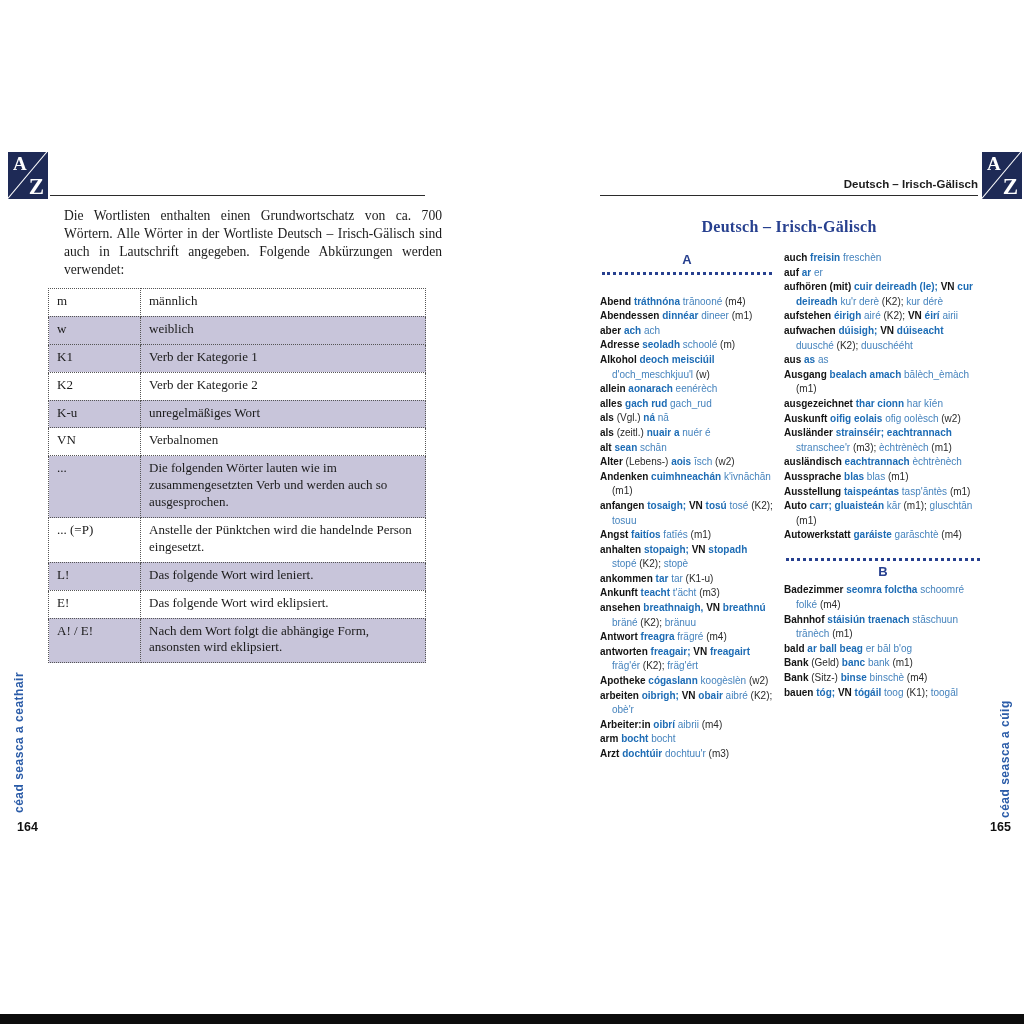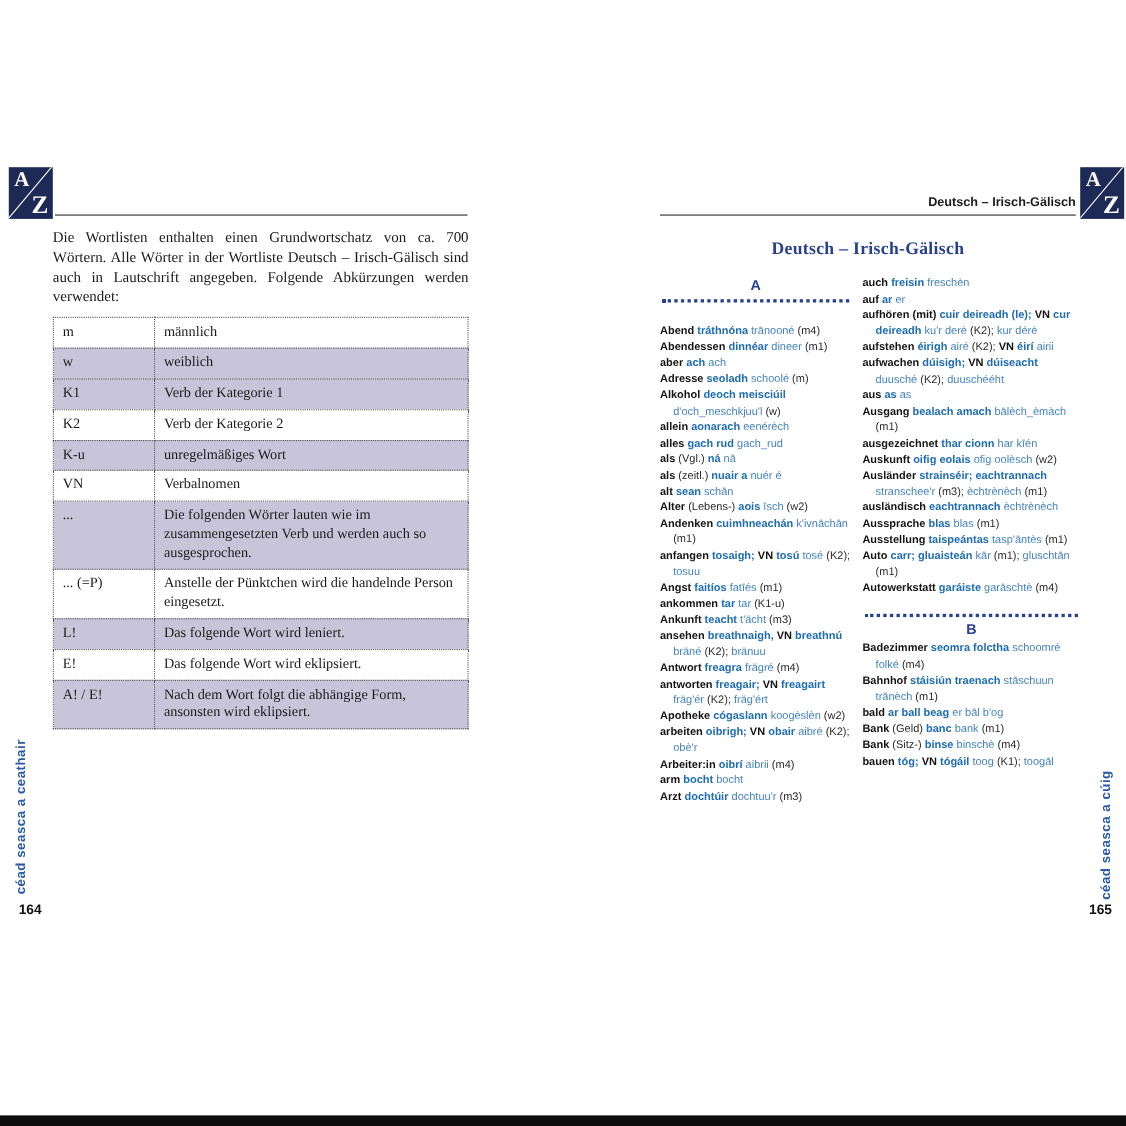--- a/index.html
+++ b/index.html
@@ -8,21 +8,21 @@
 .logo{position:absolute;width:40px;height:47px;background:#1e2a56;overflow:hidden}
 .logo-left{left:8px;top:152px}
 .logo-right{left:982px;top:152px}
 .logo .diag{position:absolute;left:-11px;top:22px;width:62px;height:1.4px;background:#fff;transform:rotate(-50deg)}
 .logo .letter-a{position:absolute;left:5px;top:2px;color:#fff;font:700 19px "Liberation Serif",serif;line-height:1.1}
 .logo .letter-z{position:absolute;right:4px;bottom:1px;color:#fff;font:700 23px "Liberation Serif",serif;line-height:1}
 .rule{position:absolute;height:0;border-top:1.6px solid #2b2b2b}
 .rule-left{left:50px;top:195px;width:375px}
 .rule-right{left:600px;top:195px;width:378px}
 .header-right{position:absolute;left:600px;top:178px;width:378px;text-align:right;font:700 11.5px "Liberation Sans",sans-serif;color:#1c1c1c}
-.intro{position:absolute;left:48px;top:207px;width:378px;font-size:13.6px;line-height:1.33;text-align:justify}
+.intro{position:absolute;left:64px;top:207px;width:378px;font-size:13.6px;line-height:1.33;text-align:justify}
 .abbr-table{position:absolute;left:48px;top:288px;width:378px;border-collapse:collapse;font-size:13px}
 .abbr-table td{border:1px dotted #555;padding:4px 8px 6px;vertical-align:top;line-height:1.3;background:#fff}
 .abbr-table td.abbr-cell{width:92px}
 .abbr-table tr.shaded td{background:#c8c5da}
 .page-title{position:absolute;left:600px;top:218px;width:378px;text-align:center;font:700 16px "Liberation Serif",serif;color:#27408f;letter-spacing:.3px}
 .dict-columns{position:absolute;left:600px;top:251px;width:384px;display:flex;gap:10px;font-family:"Liberation Sans",sans-serif;font-size:10px;line-height:14.6px;color:#111}
 .col1{width:174px;flex:none}
 .col2{width:198px;flex:none}
 .entry{padding-left:12px;text-indent:-12px}
 .seg-de{font-weight:700;color:#141414}
@@ -121,20 +121,21 @@
       <div class="entry"><span class="seg-de">Alkohol</span><span class="seg-ir"> deoch meisciúil</span><span class="seg-pron"> d'och_meschkjuu'l</span><span class="seg-gram"> (w)</span></div>
       <div class="entry"><span class="seg-de">allein</span><span class="seg-ir"> aonarach</span><span class="seg-pron"> eenérèch</span></div>
       <div class="entry"><span class="seg-de">alles</span><span class="seg-ir"> gach rud</span><span class="seg-pron"> gach_rud</span></div>
       <div class="entry"><span class="seg-de">als</span><span class="seg-gram"> (Vgl.)</span><span class="seg-ir"> ná</span><span class="seg-pron"> nā</span></div>
       <div class="entry"><span class="seg-de">als</span><span class="seg-gram"> (zeitl.)</span><span class="seg-ir"> nuair a</span><span class="seg-pron"> nuér é</span></div>
       <div class="entry"><span class="seg-de">alt</span><span class="seg-ir"> sean</span><span class="seg-pron"> schān</span></div>
       <div class="entry"><span class="seg-de">Alter</span><span class="seg-gram"> (Lebens-)</span><span class="seg-ir"> aois</span><span class="seg-pron"> īsch</span><span class="seg-gram"> (w2)</span></div>
       <div class="entry"><span class="seg-de">Andenken</span><span class="seg-ir"> cuimhneachán</span><span class="seg-pron"> k'ivnāchān</span><span class="seg-gram"> (m1)</span></div>
       <div class="entry"><span class="seg-de">anfangen</span><span class="seg-ir"> tosaigh;</span><span class="seg-de"> VN</span><span class="seg-ir"> tosú</span><span class="seg-pron"> tosé</span><span class="seg-gram"> (K2);</span><span class="seg-pron"> tosuu</span></div>
       <div class="entry"><span class="seg-de">Angst</span><span class="seg-ir"> faitíos</span><span class="seg-pron"> fatīés</span><span class="seg-gram"> (m1)</span></div>
+      <div class="entry"><span class="seg-de">anhalten</span><span class="seg-ir"> stopaigh;</span><span class="seg-de"> VN</span><span class="seg-ir"> stopadh</span><span class="seg-pron"> stopé</span><span class="seg-gram"> (K2);</span><span class="seg-pron"> stopè</span></div>
       <div class="entry"><span class="seg-de">ankommen</span><span class="seg-ir"> tar</span><span class="seg-pron"> tar</span><span class="seg-gram"> (K1-u)</span></div>
       <div class="entry"><span class="seg-de">Ankunft</span><span class="seg-ir"> teacht</span><span class="seg-pron"> t'ächt</span><span class="seg-gram"> (m3)</span></div>
       <div class="entry"><span class="seg-de">ansehen</span><span class="seg-ir"> breathnaigh,</span><span class="seg-de"> VN</span><span class="seg-ir"> breathnú</span><span class="seg-pron"> bräné</span><span class="seg-gram"> (K2);</span><span class="seg-pron"> bränuu</span></div>
       <div class="entry"><span class="seg-de">Antwort</span><span class="seg-ir"> freagra</span><span class="seg-pron"> frägré</span><span class="seg-gram"> (m4)</span></div>
       <div class="entry"><span class="seg-de">antworten</span><span class="seg-ir"> freagair;</span><span class="seg-de"> VN</span><span class="seg-ir"> freagairt</span><span class="seg-pron"> fräg'ér</span><span class="seg-gram"> (K2);</span><span class="seg-pron"> fräg'ért</span></div>
       <div class="entry"><span class="seg-de">Apotheke</span><span class="seg-ir"> cógaslann</span><span class="seg-pron"> koogèslèn</span><span class="seg-gram"> (w2)</span></div>
       <div class="entry"><span class="seg-de">arbeiten</span><span class="seg-ir"> oibrigh;</span><span class="seg-de"> VN</span><span class="seg-ir"> obair</span><span class="seg-pron"> aibré</span><span class="seg-gram"> (K2);</span><span class="seg-pron"> obè'r</span></div>
       <div class="entry"><span class="seg-de">Arbeiter:in</span><span class="seg-ir"> oibrí</span><span class="seg-pron"> aibrii</span><span class="seg-gram"> (m4)</span></div>
       <div class="entry"><span class="seg-de">arm</span><span class="seg-ir"> bocht</span><span class="seg-pron"> bocht</span></div>
       <div class="entry"><span class="seg-de">Arzt</span><span class="seg-ir"> dochtúir</span><span class="seg-pron"> dochtuu'r</span><span class="seg-gram"> (m3)</span></div>

